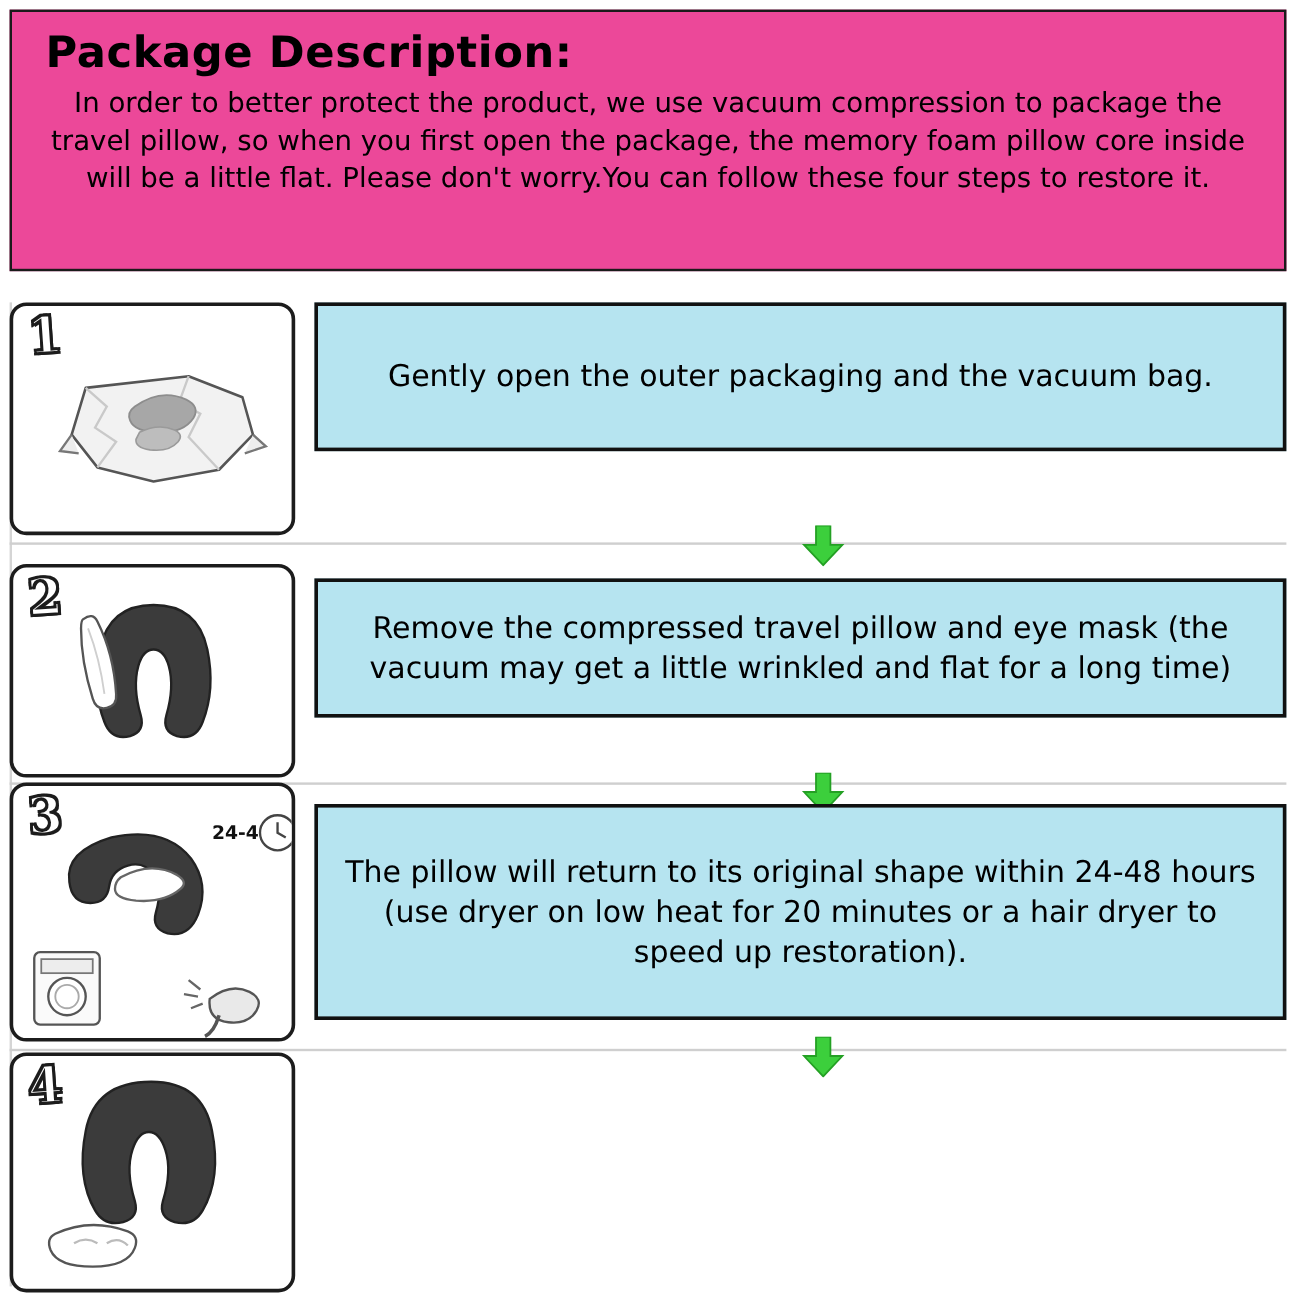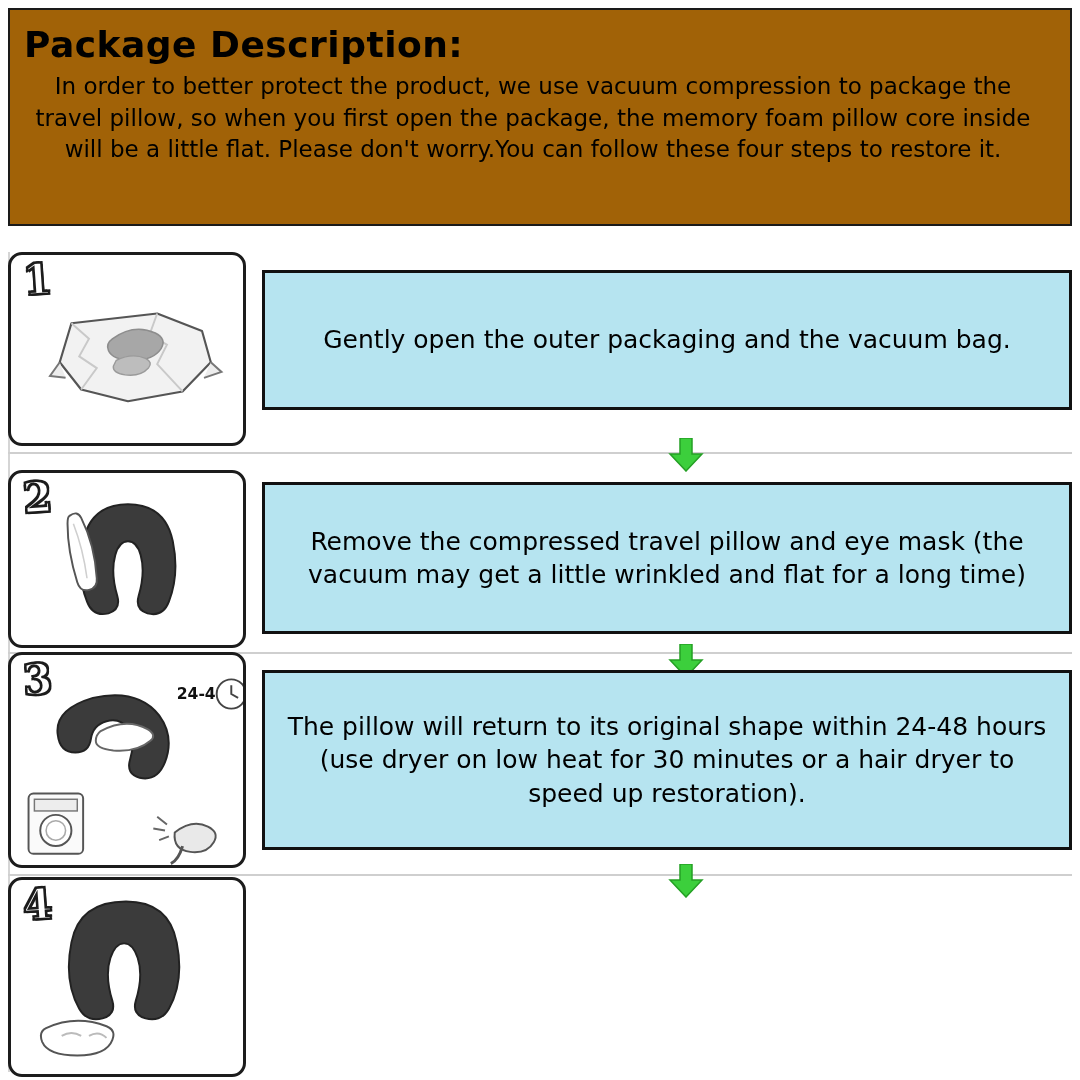--- a/index.html
+++ b/index.html
@@ -15,24 +15,24 @@
     position: relative;
   }
 
   
   .header {
     position: absolute;
     left: 8px;
     top: 8px;
     width: 1064px;
     height: 218px;
-    background: #a16207;
+    background: #ec4899;
     border: 2px solid #1a1a1a;
     box-sizing: border-box;
-    padding: 14px 22px 10px 8px;
+    padding: 14px 22px 10px 22px;
   }
   .header-title {
     font-size: 36px;
     font-weight: bold;
     color: #000;
     margin: 0 0 6px 6px;
     letter-spacing: 0.5px;
     font-family: "DejaVu Sans", sans-serif;
   }
   .header-body {
@@ -110,22 +110,22 @@
     display: flex;
     align-items: center;
     justify-content: center;
     text-align: center;
     padding: 10px 18px;
     font-size: 25px;
     line-height: 1.33;
     color: #000;
     font-family: "DejaVu Sans", sans-serif;
   }
-  .tb1 { height: 140px; margin-top: 18px; }
-  .tb2 { height: 152px; margin-top: 12px; }
+  .tb1 { height: 124px; }
+  .tb2 { height: 116px; margin-top: 12px; }
   .tb3 { height: 180px; margin-top: 18px; }
   .tb4 { height: 152px; margin-top: 22px; }
 
   
   .arrow {
     position: absolute;
     width: 36px;
     height: 34px;
     left: 660px;
   }
@@ -220,21 +220,21 @@
         <rect x="18" y="142" width="56" height="62" rx="5" fill="#fafafa" stroke="#555" stroke-width="2"></rect>
         <rect x="24" y="148" width="44" height="12" fill="#ededed" stroke="#777" stroke-width="1.5"></rect>
         <circle cx="46" cy="180" r="16" fill="#ffffff" stroke="#555" stroke-width="2"></circle>
         <circle cx="46" cy="180" r="10" fill="none" stroke="#aaa" stroke-width="1.6"></circle>
 
         <path d="M168 182 q18 -14 34 -6 q12 6 6 16 q-7 12 -24 10 q-18 -2 -16 -20 z" fill="#e9e9e9" stroke="#555" stroke-width="2"></path>
         <path d="M176 196 q-4 14 -12 18" fill="none" stroke="#555" stroke-width="3"></path>
         <path d="M150 166 l10 8 M146 178 l12 2 M152 190 l10 -4" fill="none" stroke="#666" stroke-width="2"></path>
       </svg>
     </div>
-    <div class="text-box tb3">The pillow will return to its original shape within 24-48 hours (use dryer on low heat for 30 minutes or a hair dryer to speed up restoration).</div>
+    <div class="text-box tb3">The pillow will return to its original shape within 24-48 hours (use dryer on low heat for 20 minutes or a hair dryer to speed up restoration).</div>
   </div>
 
   <svg class="arrow arr3" viewBox="0 0 36 34">
     <path d="M12 0 H24 V16 H34 L18 33 L2 16 H12 Z" fill="#3ccf3c" stroke="#24a024" stroke-width="1.5"></path>
   </svg>
 
   <div class="step-row row4">
     <div class="icon-card card4">
       <div class="step-num">4</div>
       <svg class="icon-art" viewBox="0 0 238 200">

